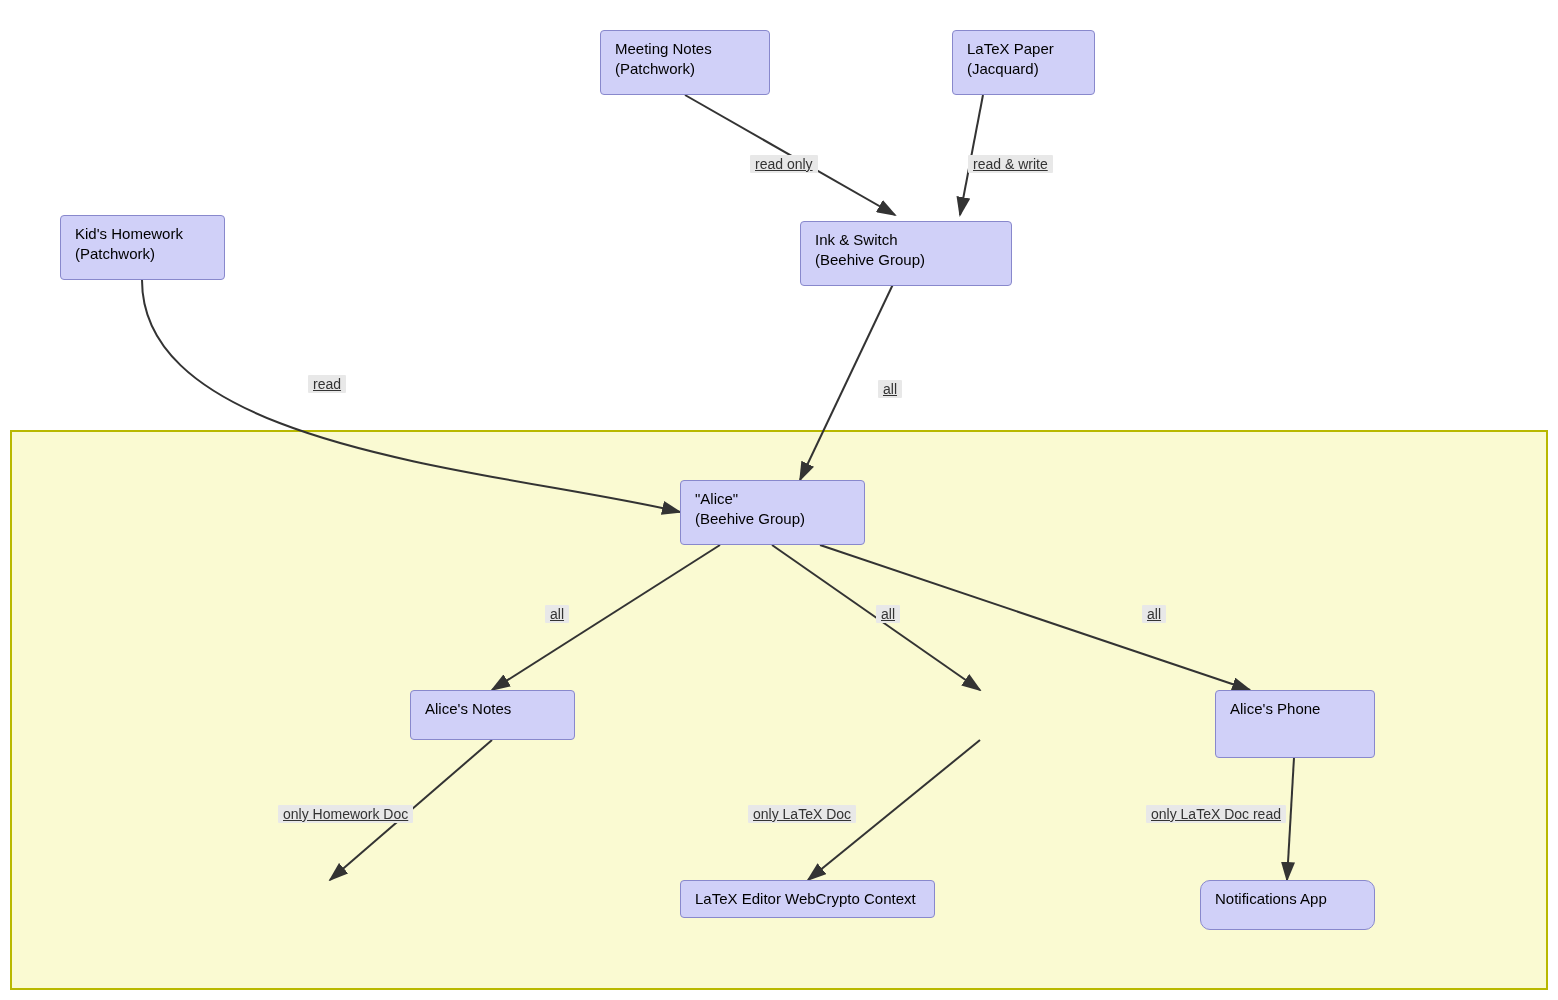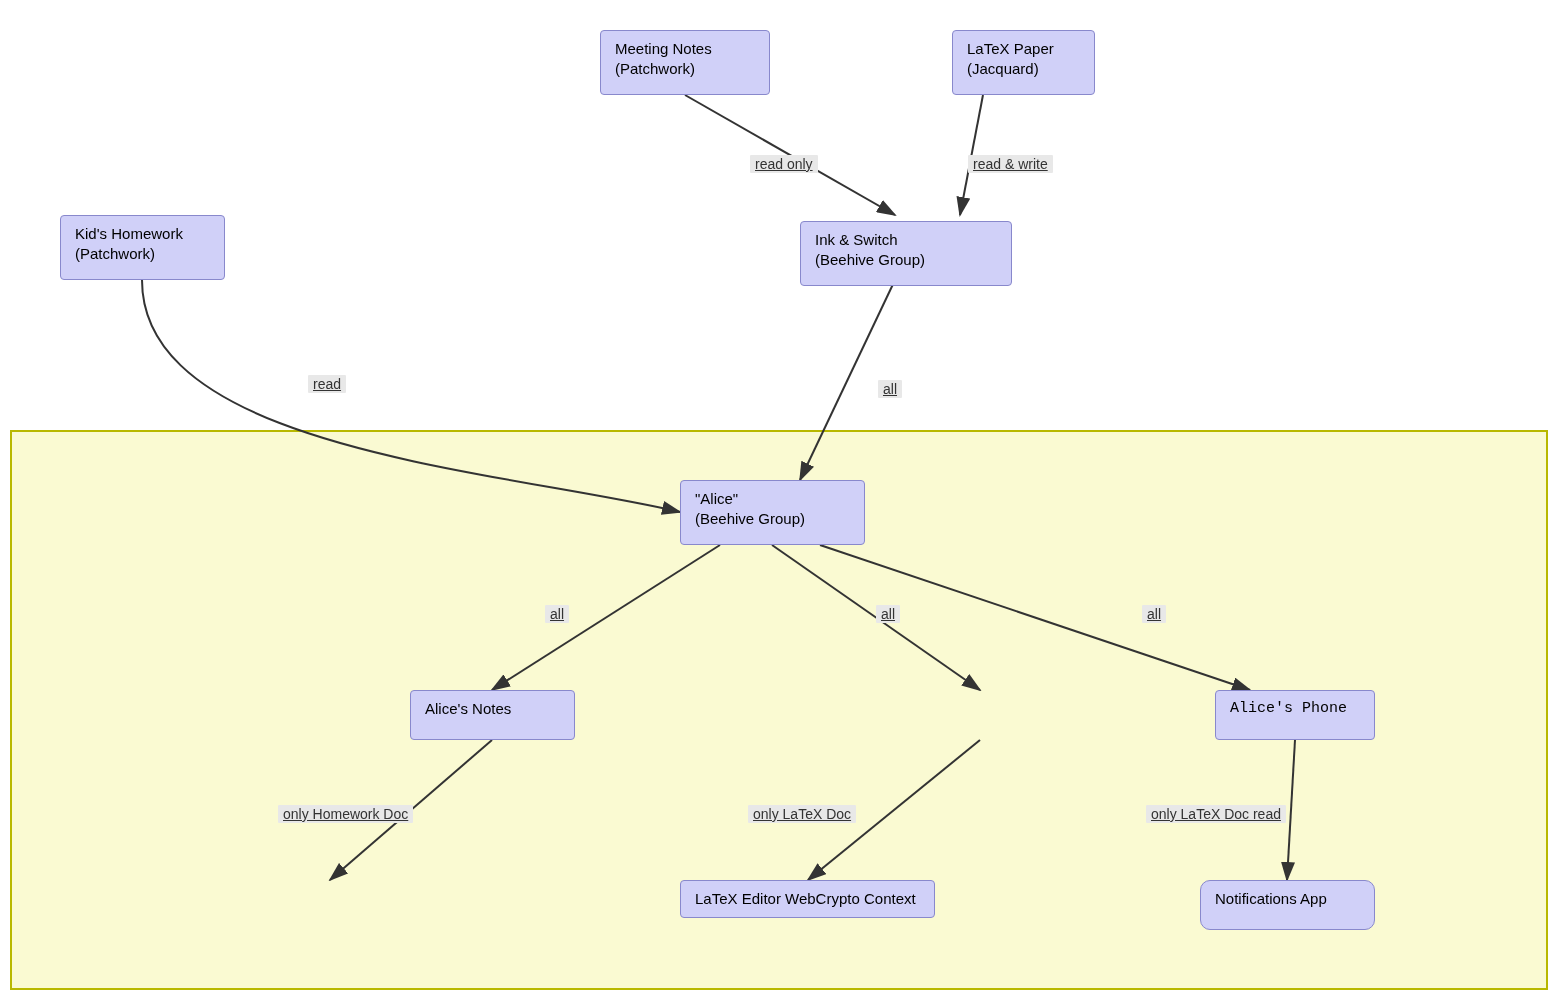--- a/index.html
+++ b/index.html
@@ -104,21 +104,21 @@
 
   <div class="node" style="left:800px;top:221px;width:212px;height:65px;">Ink &amp; Switch
 (Beehive Group)</div>
 
   <div class="node" style="left:680px;top:480px;width:185px;height:65px;">"Alice"
 (Beehive Group)</div>
 
   <div class="node" style="left:410px;top:690px;width:165px;height:50px;">Alice's Notes</div>
 
 
-  <div class="node" style="left:1215px;top:690px;width:160px;height:50px;font-family:Liberation Mono, monospace;">Alice's Phone</div>
+  <div class="node" style="left:1215px;top:690px;width:160px;height:68px;">Alice's Phone</div>
 
 
   <div class="node" style="left:680px;top:880px;width:255px;height:38px;">LaTeX Editor WebCrypto Context</div>
 
   <div class="node" style="left:1200px;top:880px;width:175px;height:50px;border-radius:10px;">Notifications App</div>
 
   <div class="edge-label" style="left:750px;top:155px;">read only</div>
 
   <div class="edge-label" style="left:968px;top:155px;text-align:right;">read &amp; write</div>
 

